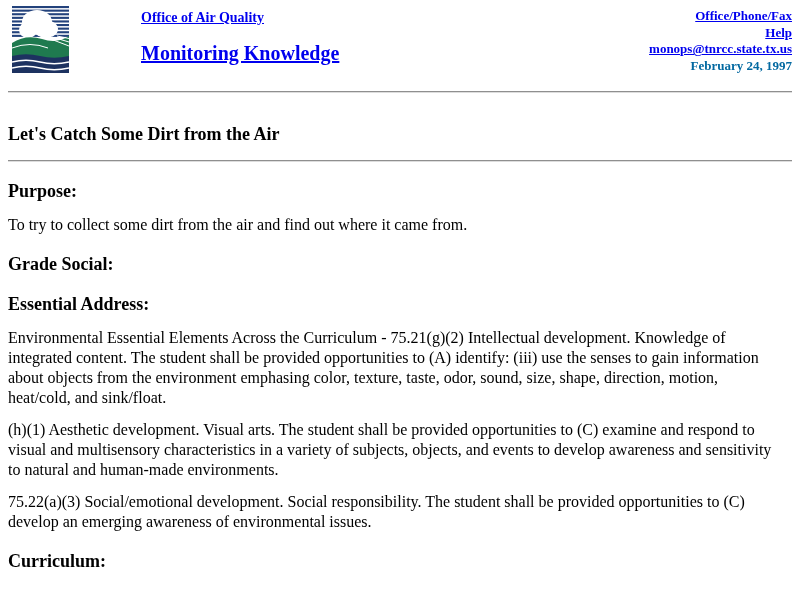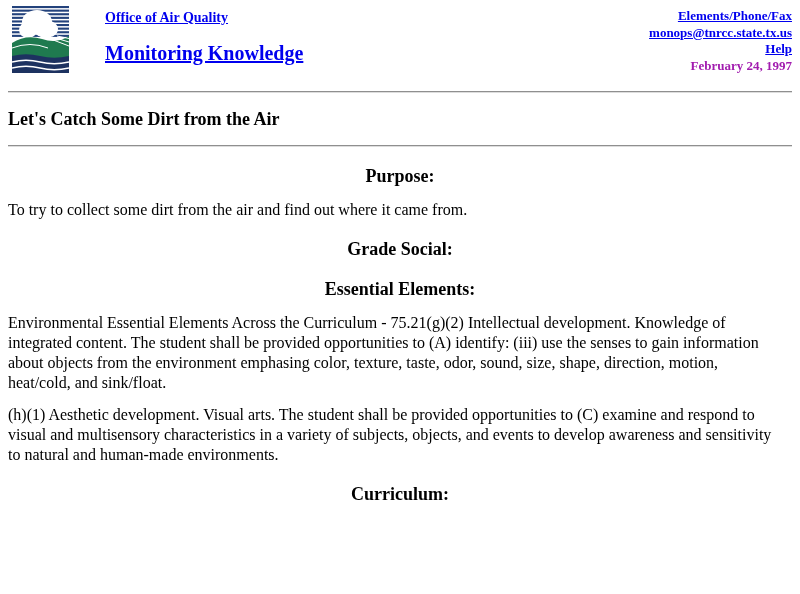--- a/index.html
+++ b/index.html
@@ -24,63 +24,62 @@
   .header {
     display: flex;
     align-items: flex-start;
     padding: 6px 8px 0 12px;
   }
   .logo {
     width: 57px; height: 67px;
     flex: 0 0 auto;
   }
   .logo svg { display: block; width: 100%; height: 100%; }
-  .header-left { margin-left: 36px; padding-top: 2px; }
+  .header-left { margin-left: 72px; padding-top: 2px; }
   .office-link {
     display: inline-block;
     font-size: 14px; font-weight: bold;
   }
   .monitoring-link {
     display: block;
     font-size: 20px; font-weight: bold;
     margin-top: 16px;
   }
   .header-right {
     margin-left: auto;
     text-align: right;
     font-size: 13px; font-weight: bold;
     line-height: 1.28;
     padding-top: 2px;
   }
   .header-right a { display: block; }
-  .page-date { color: #a21caf; }
+  .page-date { color: #0369a1; }
 
   
   hr.rule {
     margin: 0 8px;
     border: 0;
     border-top: 1px solid #8f8f8f;
     border-bottom: 1px solid #dddddd;
     height: 0;
   }
   hr.rule-top   { margin-top: 16px; }
   hr.rule-title { margin-top: 15px; }
 
   
   .content { padding: 0 8px; }
   .page-title {
     font-size: 18px; font-weight: bold;
-    margin: 16px 0 0 0;
+    margin: 31px 0 0 0;
     line-height: 1.2;
   }
   h3.section-heading {
     font-size: 18px; font-weight: bold;
     margin: 19px 0 0 0;
     line-height: 1.2;
-    text-align: center;
   }
   p.body-text {
     margin: 12px 17px 0 0;
     line-height: 1.25;
   }
 </style>
 </head>
 <body>
 
 <div class="header">
@@ -121,41 +120,42 @@
       </g>
     </svg>
   </div>
 
   <div class="header-left">
     <a class="office-link" href="#">Office of Air Quality</a>
     <a class="monitoring-link" href="#">Monitoring Knowledge</a>
   </div>
 
   <div class="header-right">
-    <a href="#">Elements/Phone/Fax</a>
+    <a href="#">Office/Phone/Fax</a>
+    <a href="#">Help</a>
     <a href="#">monops@tnrcc.state.tx.us</a>
-    <a href="#">Help</a>
     <div class="page-date">February 24, 1997</div>
   </div>
 </div>
 
 <hr class="rule rule-top">
 
 <div class="content">
   <h2 class="page-title">Let's Catch Some Dirt from the Air</h2>
 </div>
 
 <hr class="rule rule-title">
 
 <div class="content">
 
   <h3 class="section-heading">Purpose:</h3>
   <p class="body-text">To try to collect some dirt from the air and find out where it came from.</p>
 
   <h3 class="section-heading">Grade Social:</h3>
 
-  <h3 class="section-heading">Essential Elements:</h3>
+  <h3 class="section-heading">Essential Address:</h3>
   <p class="body-text">Environmental Essential Elements Across the Curriculum - 75.21(g)(2) Intellectual development. Knowledge of integrated content. The student shall be provided opportunities to (A) identify: (iii) use the senses to gain information about objects from the environment emphasing color, texture, taste, odor, sound, size, shape, direction, motion, heat/cold, and sink/float.</p>
   <p class="body-text">(h)(1) Aesthetic development. Visual arts. The student shall be provided opportunities to (C) examine and respond to visual and multisensory characteristics in a variety of subjects, objects, and events to develop awareness and sensitivity to natural and human-made environments.</p>
+  <p class="body-text">75.22(a)(3) Social/emotional development. Social responsibility. The student shall be provided opportunities to (C) develop an emerging awareness of environmental issues.</p>
 
   <h3 class="section-heading">Curriculum:</h3>
 
 </div>
 
 </body></html>

